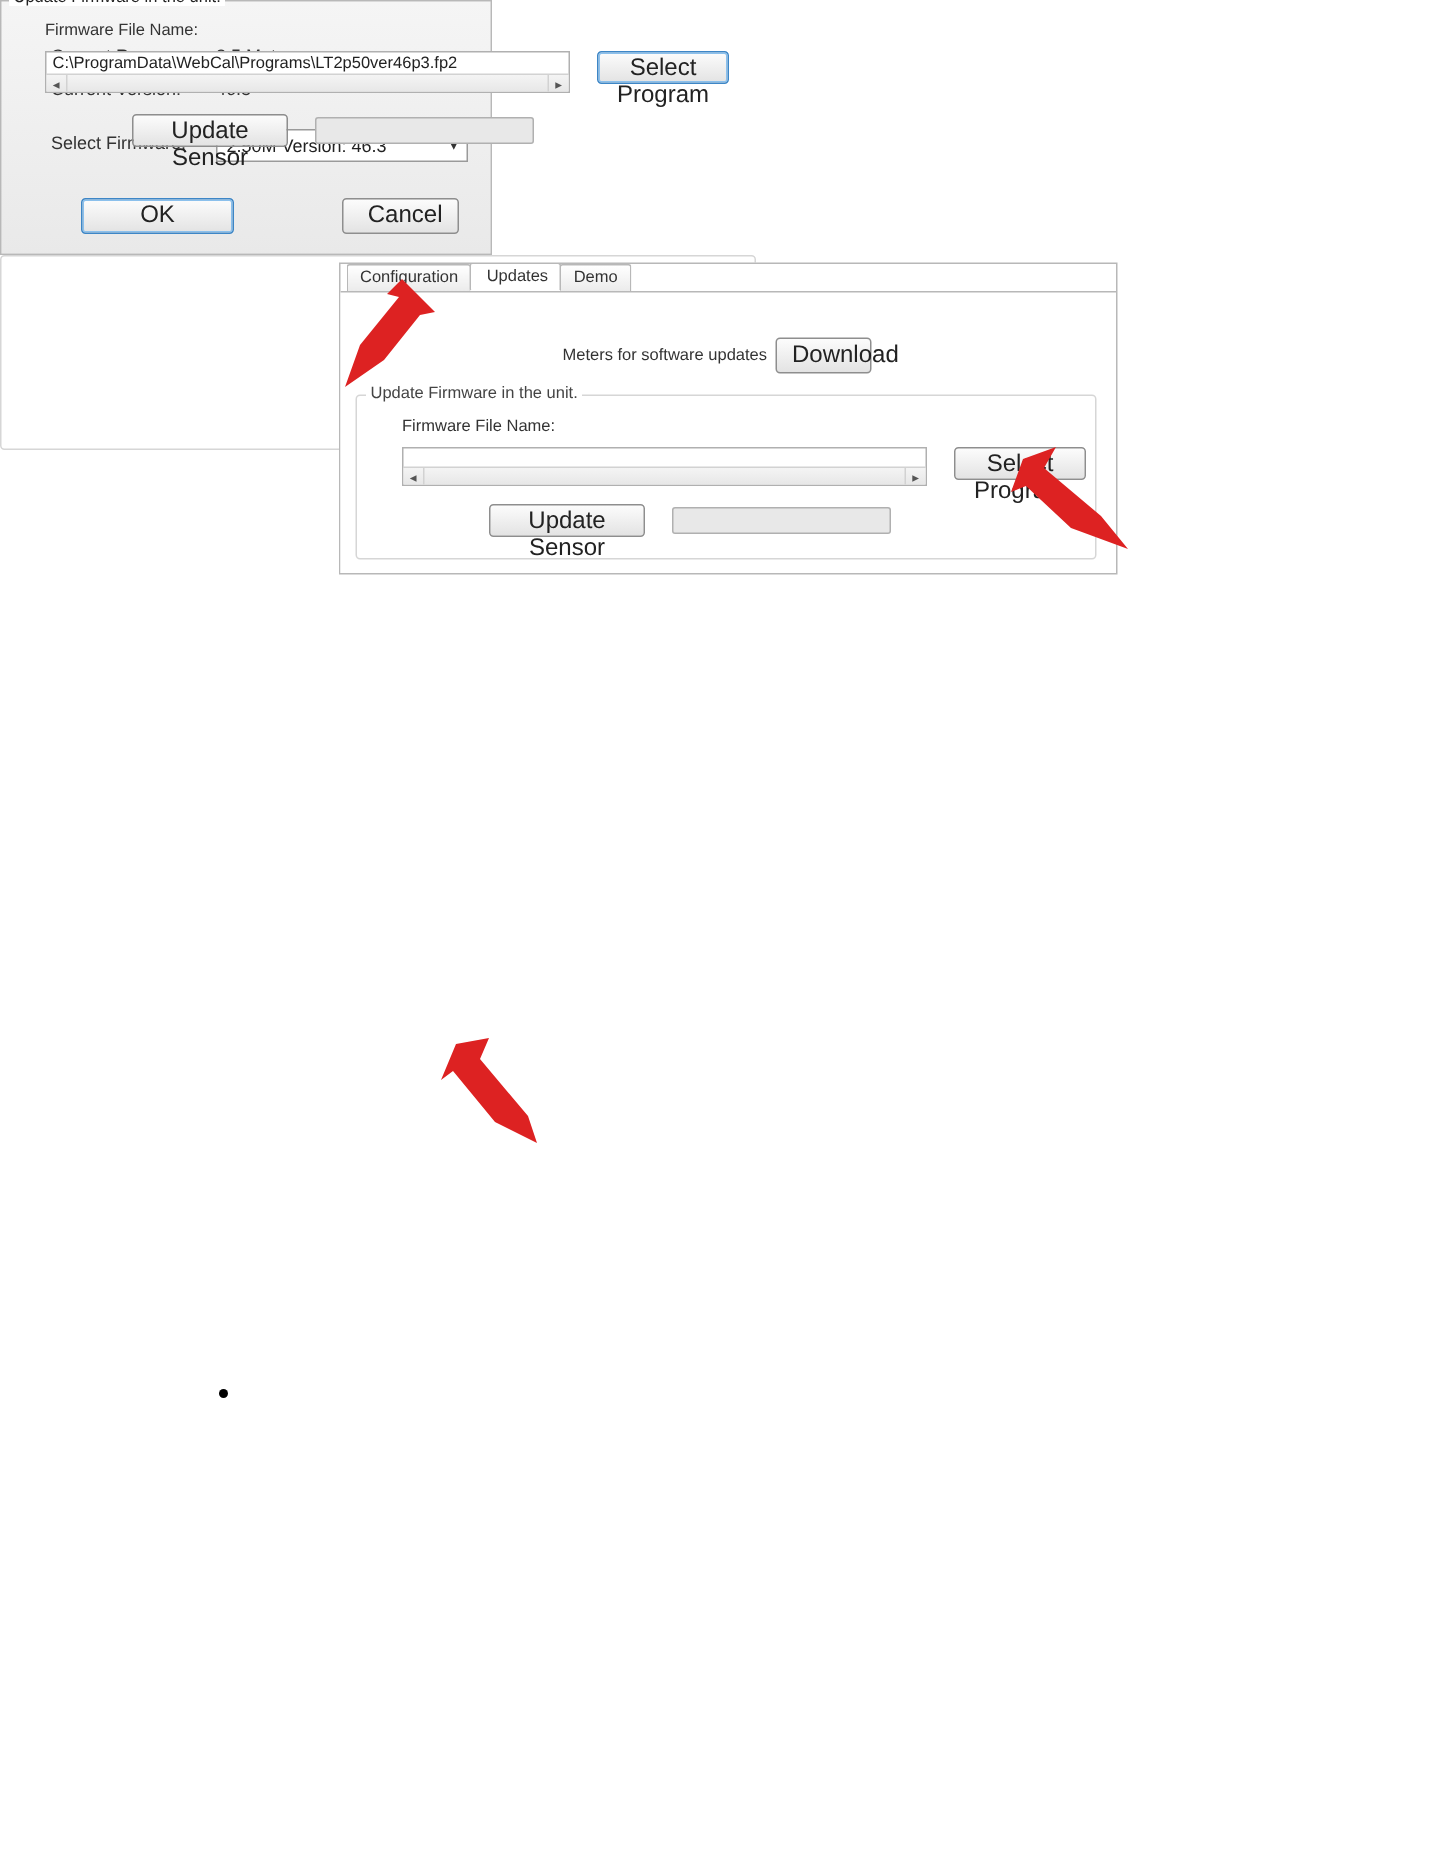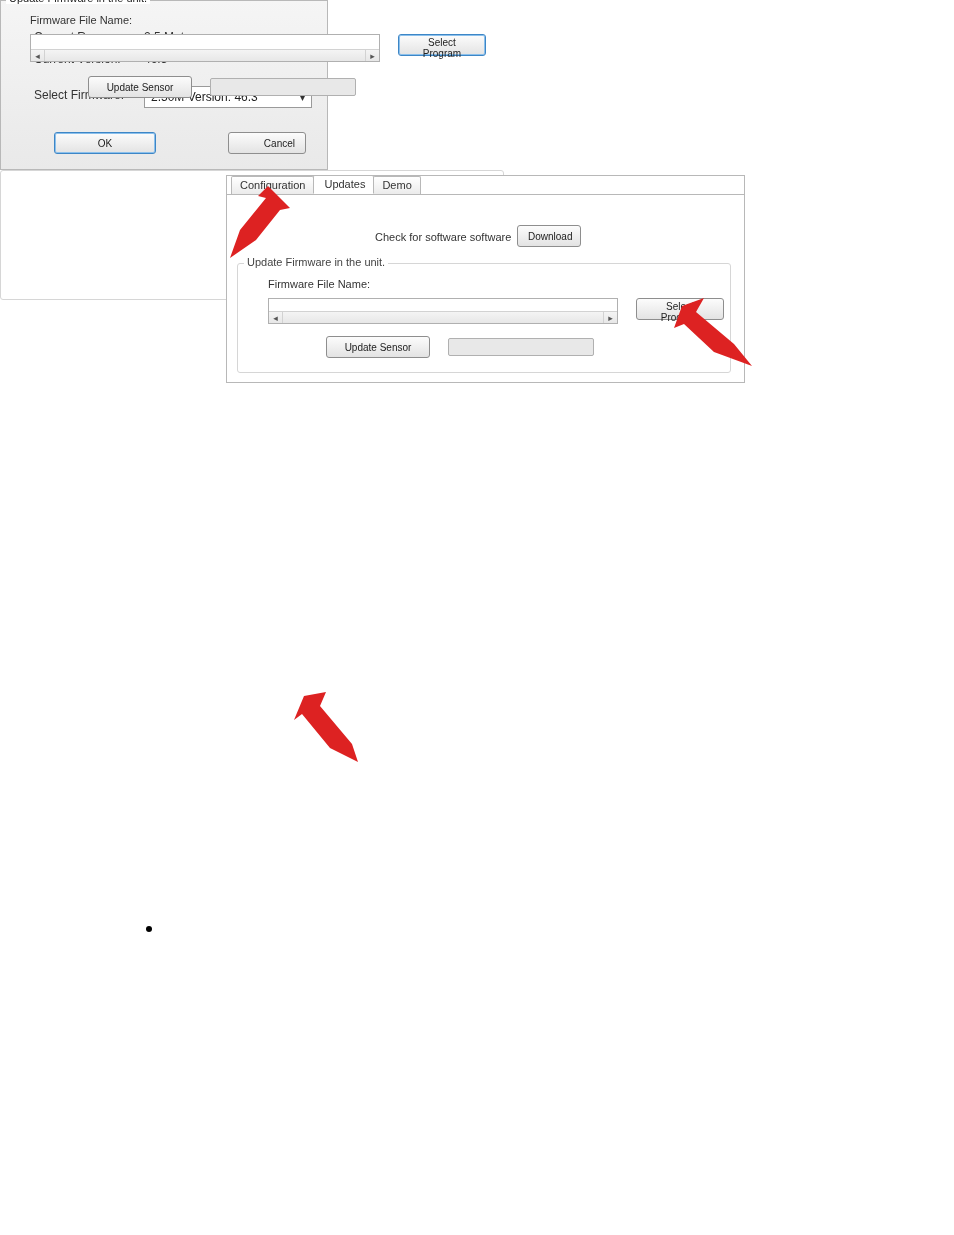--- a/index.html
+++ b/index.html
@@ -70,21 +70,21 @@
     background: #fff;
     padding: 0 3px;
     font-size: 11px;
     color: #444;
   }
   .lbl { font-size: 11px; color: #333; }
   .winbtn {
     border: 1px solid #8e8e8e;
     border-radius: 3px;
     background: linear-gradient(#fcfcfc,#e3e3e3);
-    font-size: 10px;
+    font-size: 16px;
     color: #222;
     padding: 2px 10px;
     min-height: 22px;
   }
   .winbtn.highlight {
     border: 1px solid #3d86c6;
     box-shadow: 0 0 0 1px #8bc0ec inset;
   }
   .scroll-sim {
     position: absolute;
@@ -173,21 +173,21 @@
 </head>
 <body>
 
 <div id="panel1" class="panel">
   <div class="tabstrip">
     <div class="tab">Configuration</div>
     <div class="tab selected">Updates</div>
     <div class="tab">Demo</div>
   </div>
   <div class="tabpage">
-    <div class="lbl" style="position:absolute; left:148px; top:36px;">Check for software software</div>
+    <div class="lbl" style="position:absolute; left:148px; top:36px;">Meters for software updates</div>
     <button class="winbtn" style="position:absolute; left:290px; top:30px; width:64px;">Download</button>
 
     <div class="groupbox" style="left:10px; top:68px; width:494px; height:110px;">
       <div class="legend">Update Firmware in the unit.</div>
       <div class="lbl" style="position:absolute; left:30px; top:14px;">Firmware File Name:</div>
 
       <div class="scroll-sim" style="left:30px; top:34px; width:350px; height:26px;">
         <div style="position:absolute; left:4px; top:0; right:4px; height:14px; font-size:11px; overflow:hidden; white-space:nowrap;"></div>
         <div class="hscroll">
           <div class="sbtn">◂</div>
@@ -226,20 +226,21 @@
 
   <button class="winbtn highlight" style="position:absolute; left:54px; top:132px; width:102px;">OK</button>
   <button class="winbtn" style="position:absolute; left:228px; top:132px; width:78px;text-align:right;">Cancel</button>
 </div>
 
 <div id="panel3">
   <div class="legend">Update Firmware in the unit.</div>
   <div class="lbl" style="position:absolute; left:30px; top:14px;">Firmware File Name:</div>
 
   <div class="scroll-sim" style="left:30px; top:34px; width:350px; height:28px;">
+    <div style="position:absolute; left:4px; top:1px; right:4px; height:14px; font-size:11px; overflow:hidden; white-space:nowrap;">C:\ProgramData\WebCal\Programs\LT2p50ver46p3.fp2</div>
     <div class="hscroll">
       <div class="sbtn">◂</div>
       <div class="sbtn">▸</div>
     </div>
   </div>
 
   <button class="winbtn highlight" style="position:absolute; left:398px; top:34px; width:88px; height:22px;">Select Program</button>
 
   <button class="winbtn" style="position:absolute; left:88px; top:76px; width:104px; height:22px;">Update Sensor</button>
 

